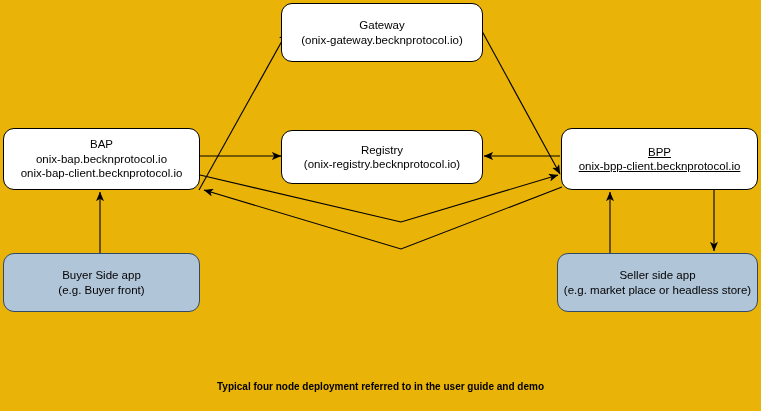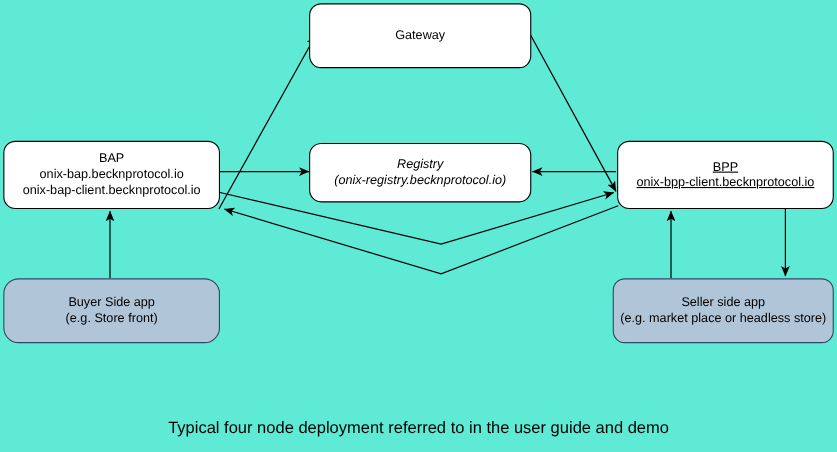--- a/index.html
+++ b/index.html
@@ -10,21 +10,21 @@
   body {
     width: 761px;
     height: 411px;
     font-family: "Liberation Sans", sans-serif;
     overflow: hidden;
   }
   #diagram-canvas {
     position: relative;
     width: 761px;
     height: 411px;
-    background: #5eead4;
+    background: #eab308;
   }
   #edge-layer {
     position: absolute;
     left: 0;
     top: 0;
     width: 761px;
     height: 411px;
   }
   .node {
     position: absolute;
@@ -54,23 +54,24 @@
   }
   .node-line.title {
     font-size: 11.5px;
   }
   #caption {
     position: absolute;
     left: 0;
     top: 381px;
     width: 761px;
     text-align: center;
-    font-size: 15px;
+    font-size: 10px;
     color: #000000;
     z-index: 2;
+    font-weight: bold;
   }
 </style>
 </head>
 <body>
 
 <div id="diagram-canvas">
 
   <svg id="edge-layer" viewBox="0 0 761 411" width="761" height="411" xmlns="http://www.w3.org/2000/svg">
     <defs>
       <marker id="arrowhead" markerWidth="10" markerHeight="8" refX="9.2" refY="4" orient="auto" markerUnits="userSpaceOnUse">
@@ -95,41 +96,42 @@
       <path d="M 100,253 L 100,192" marker-end="url(#arrowhead)"></path>
 
       <path d="M 610,253 L 610,192" marker-end="url(#arrowhead)"></path>
 
       <path d="M 714,190 L 714,251" marker-end="url(#arrowhead)"></path>
     </g>
   </svg>
 
   <div class="node plain" style="left:281px; top:3px; width:202px; height:59px;">
     <span class="node-line title">Gateway</span>
+    <span class="node-line">(onix-gateway.becknprotocol.io)</span>
   </div>
 
-  <div class="node plain" style="left:281px; top:130px; width:202px; height:54px;font-style:italic;">
+  <div class="node plain" style="left:281px; top:130px; width:202px; height:54px;">
     <span class="node-line title">Registry</span>
     <span class="node-line">(onix-registry.becknprotocol.io)</span>
   </div>
 
   <div class="node plain" style="left:3px; top:128px; width:197px; height:62px;">
     <span class="node-line title">BAP</span>
     <span class="node-line">onix-bap.becknprotocol.io</span>
     <span class="node-line">onix-bap-client.becknprotocol.io</span>
   </div>
 
   <div class="node plain" style="left:561px; top:128px; width:197px; height:62px;text-decoration:underline;">
     <span class="node-line title">BPP</span>
     <span class="node-line">onix-bpp-client.becknprotocol.io</span>
   </div>
 
-  <div class="node shaded" style="left:3px; top:253px; width:197px; height:59px;border-radius:14px;">
+  <div class="node shaded" style="left:3px; top:253px; width:197px; height:59px;">
     <span class="node-line title">Buyer Side app</span>
-    <span class="node-line">(e.g. Store front)</span>
+    <span class="node-line">(e.g. Buyer front)</span>
   </div>
 
   <div class="node shaded" style="left:557px; top:253px; width:201px; height:59px;text-align:right;">
     <span class="node-line title">Seller side app</span>
     <span class="node-line">(e.g. market place or headless store)</span>
   </div>
 
   <div id="caption">Typical four node deployment referred to in the user guide and demo</div>
 
 </div>

